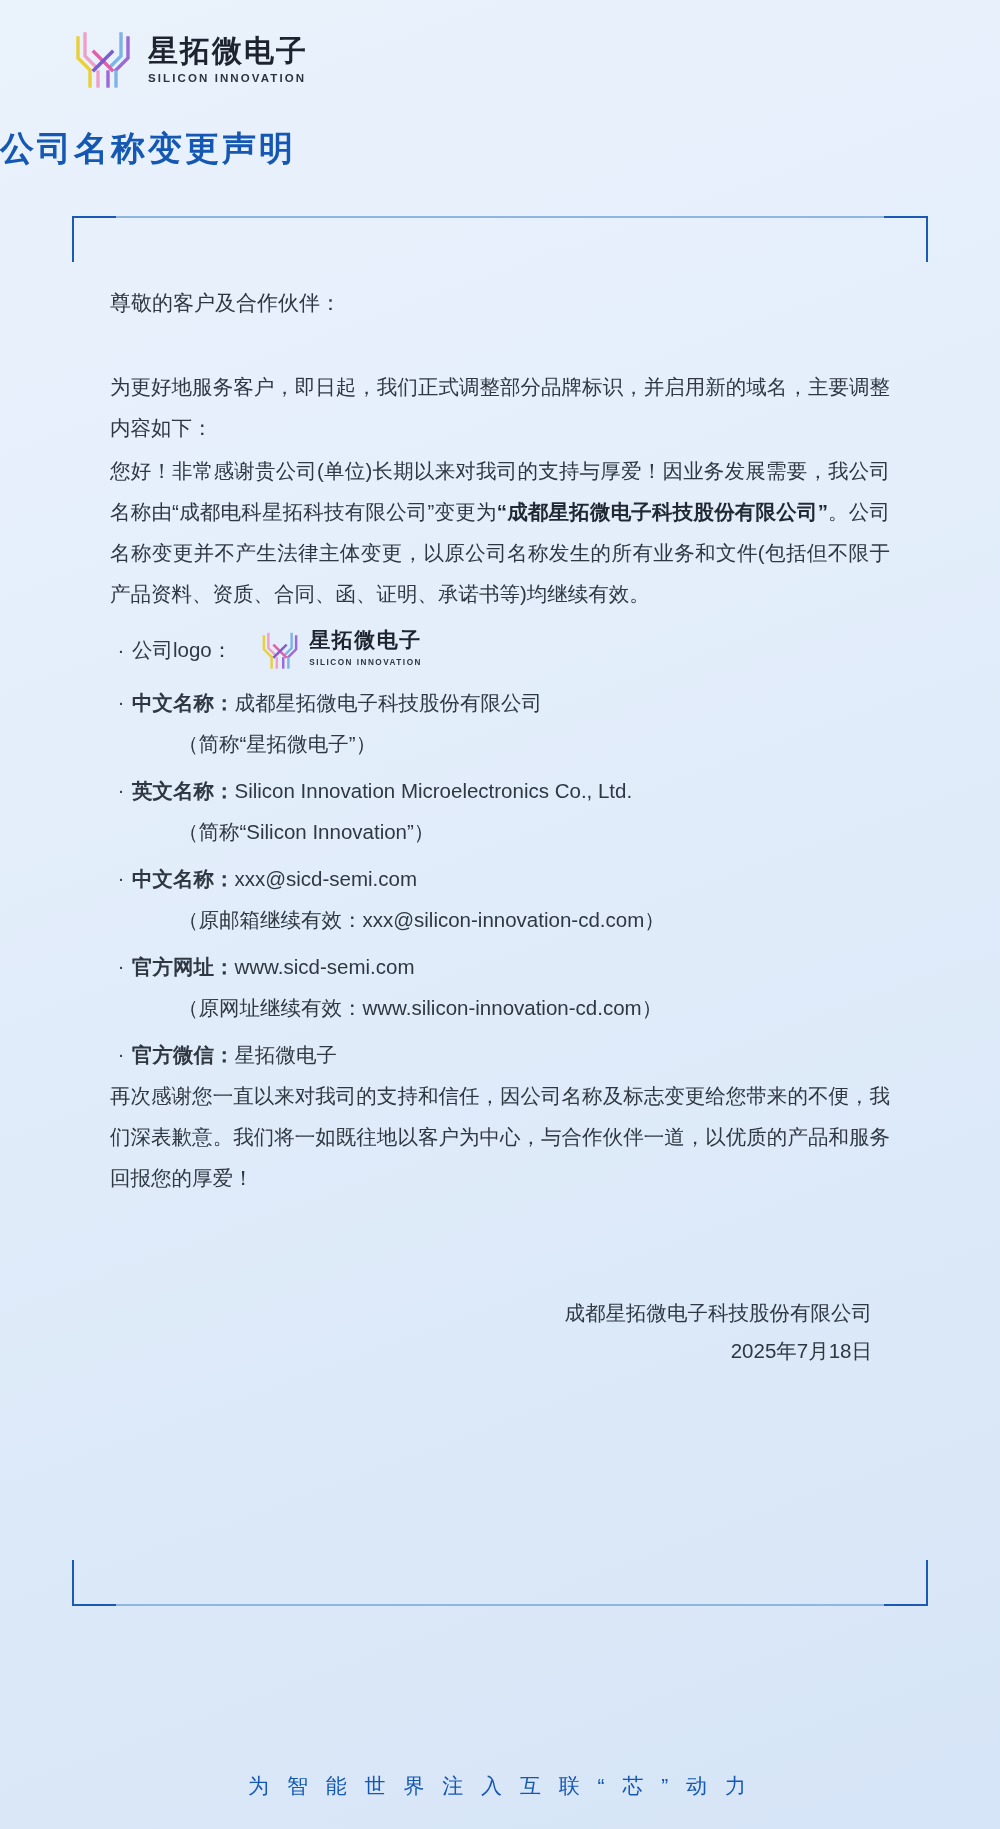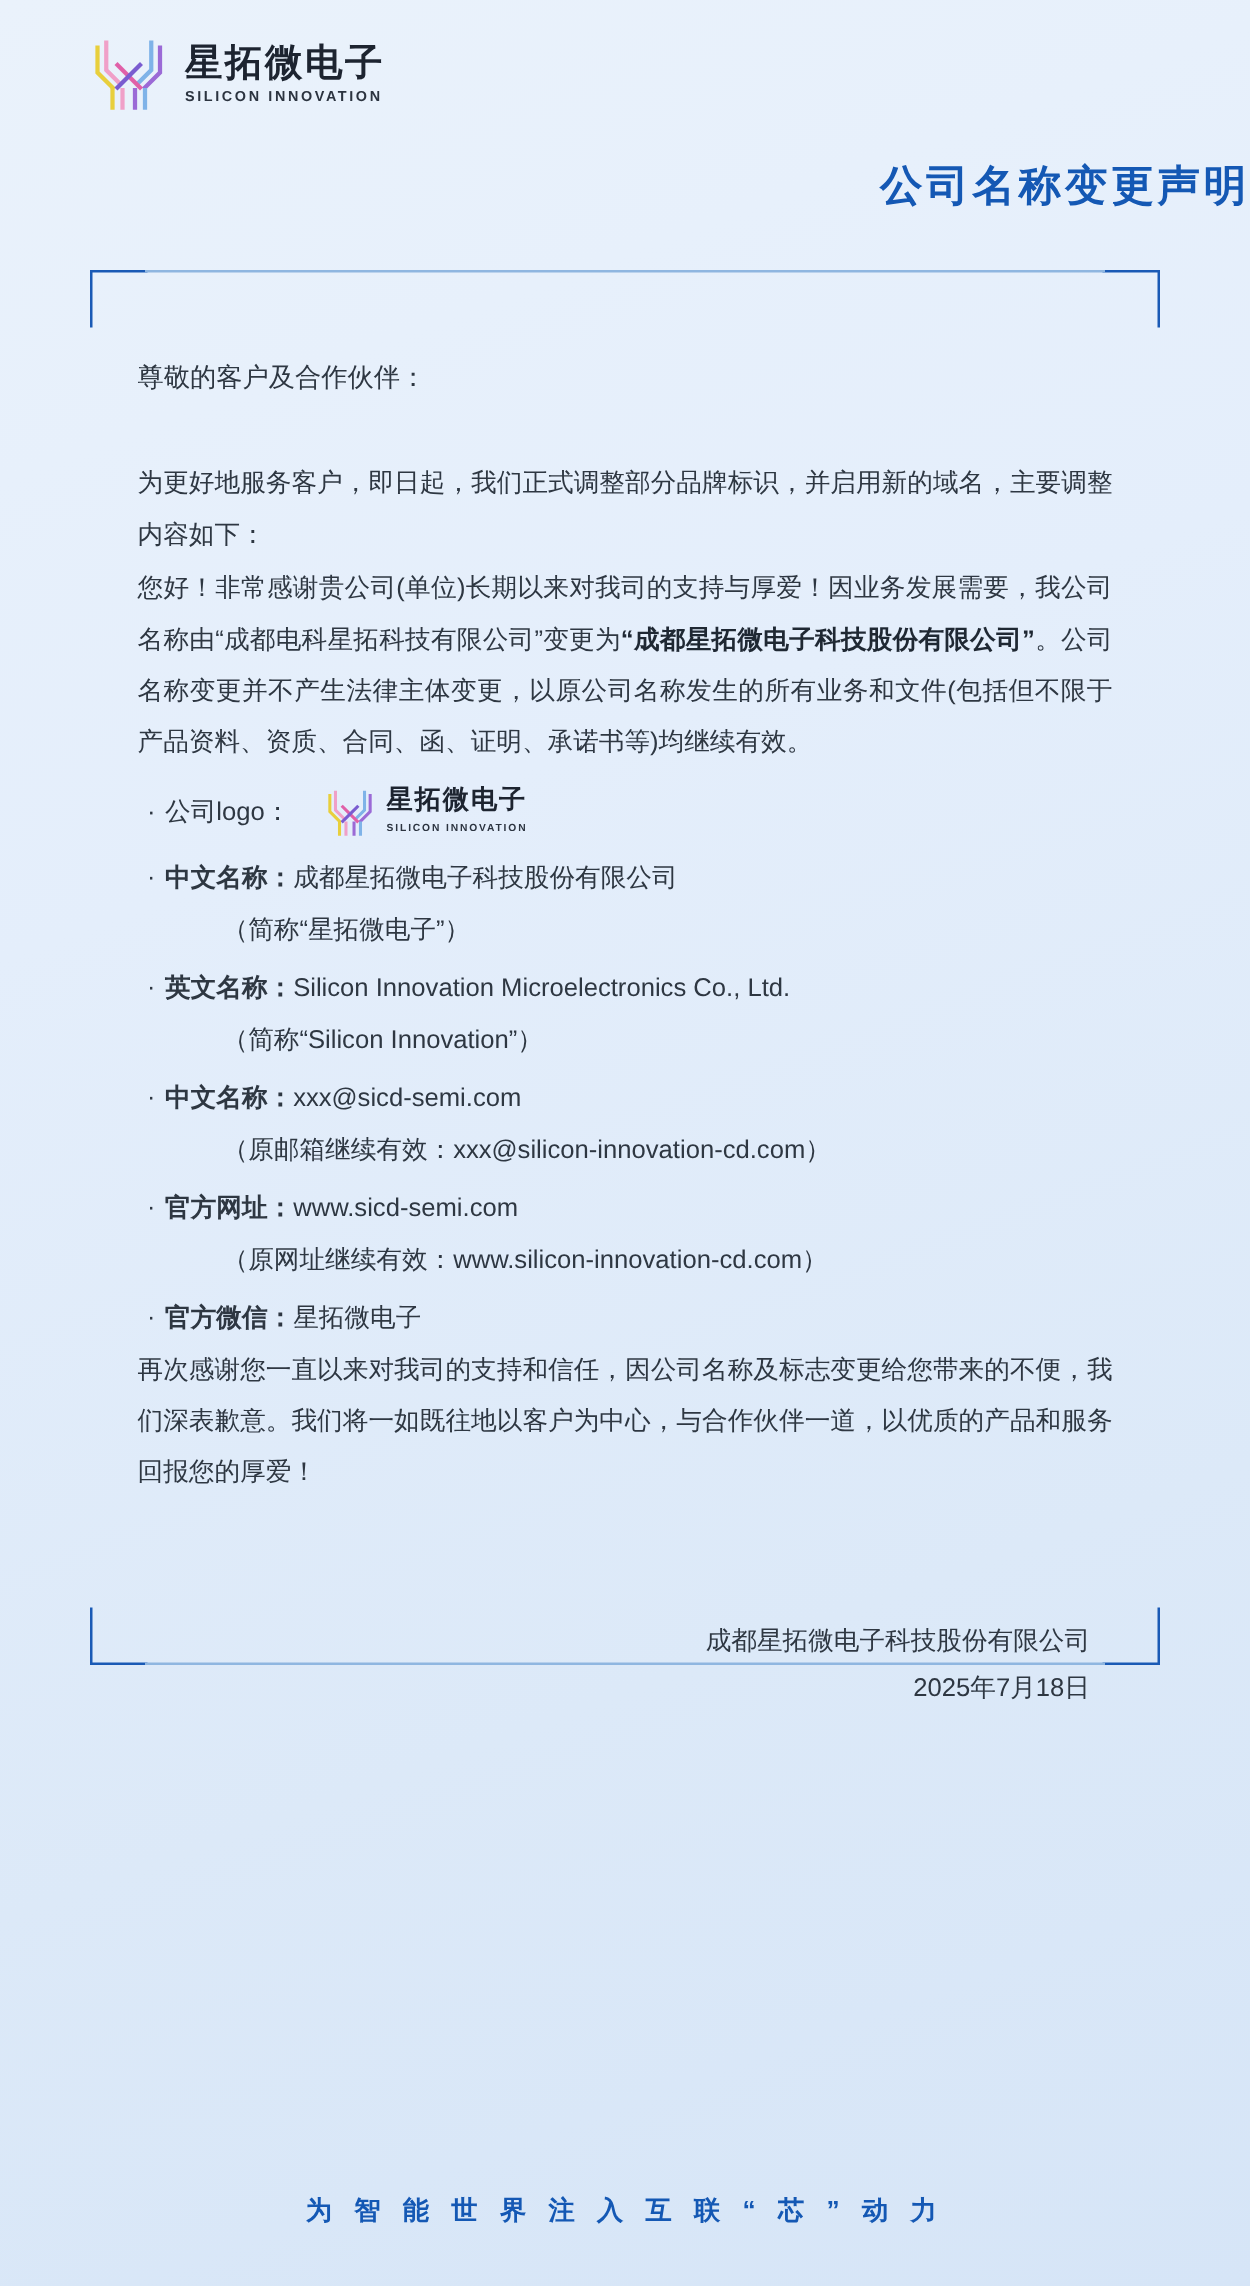--- a/index.html
+++ b/index.html
@@ -45,33 +45,33 @@
   .logo-en {
     font-size: 11.5px;
     letter-spacing: 2.1px;
     color: #2c3440;
     font-weight: 600;
     margin-top: 3px;
   }
 
   
   .doc-title {
-    text-align: right;
+    text-align: left;
     font-size: 34px;
     font-weight: 700;
     color: #1458b4;
     letter-spacing: 3px;
     margin-top: 36px;
   }
 
   
   .card-wrap {
     position: relative;
     margin: 44px 72px 0 72px;
-    height: 1116px;
+    height: 1390px;
   }
   .corner {
     position: absolute;
     width: 44px;
     height: 44px;
     border-color: #1a5ab5;
     border-style: solid;
     border-width: 0;
   }
   .corner.tl { top: 0; left: 0; border-top-width: 2px; border-left-width: 2px; }
@@ -150,26 +150,26 @@
     font-size: 20.5px;
     line-height: 1.9;
     padding-right: 18px;
   }
 
   
   .footer {
     position: absolute;
     left: 0;
     right: 0;
-    bottom: 47px;
+    bottom: 29px;
     text-align: center;
     color: #1458b4;
     font-size: 21px;
     letter-spacing: 6px;
-    font-weight: 700;
+    font-weight: 400;
   }
 </style>
 </head>
 <body>
 
 <div class="header">
   <div class="logo">
     <div class="logo-mark">
       <svg viewBox="0 0 62 62" width="62" height="62" xmlns="http://www.w3.org/2000/svg">
         <g fill="none" stroke-width="3.4" stroke-linecap="square">

